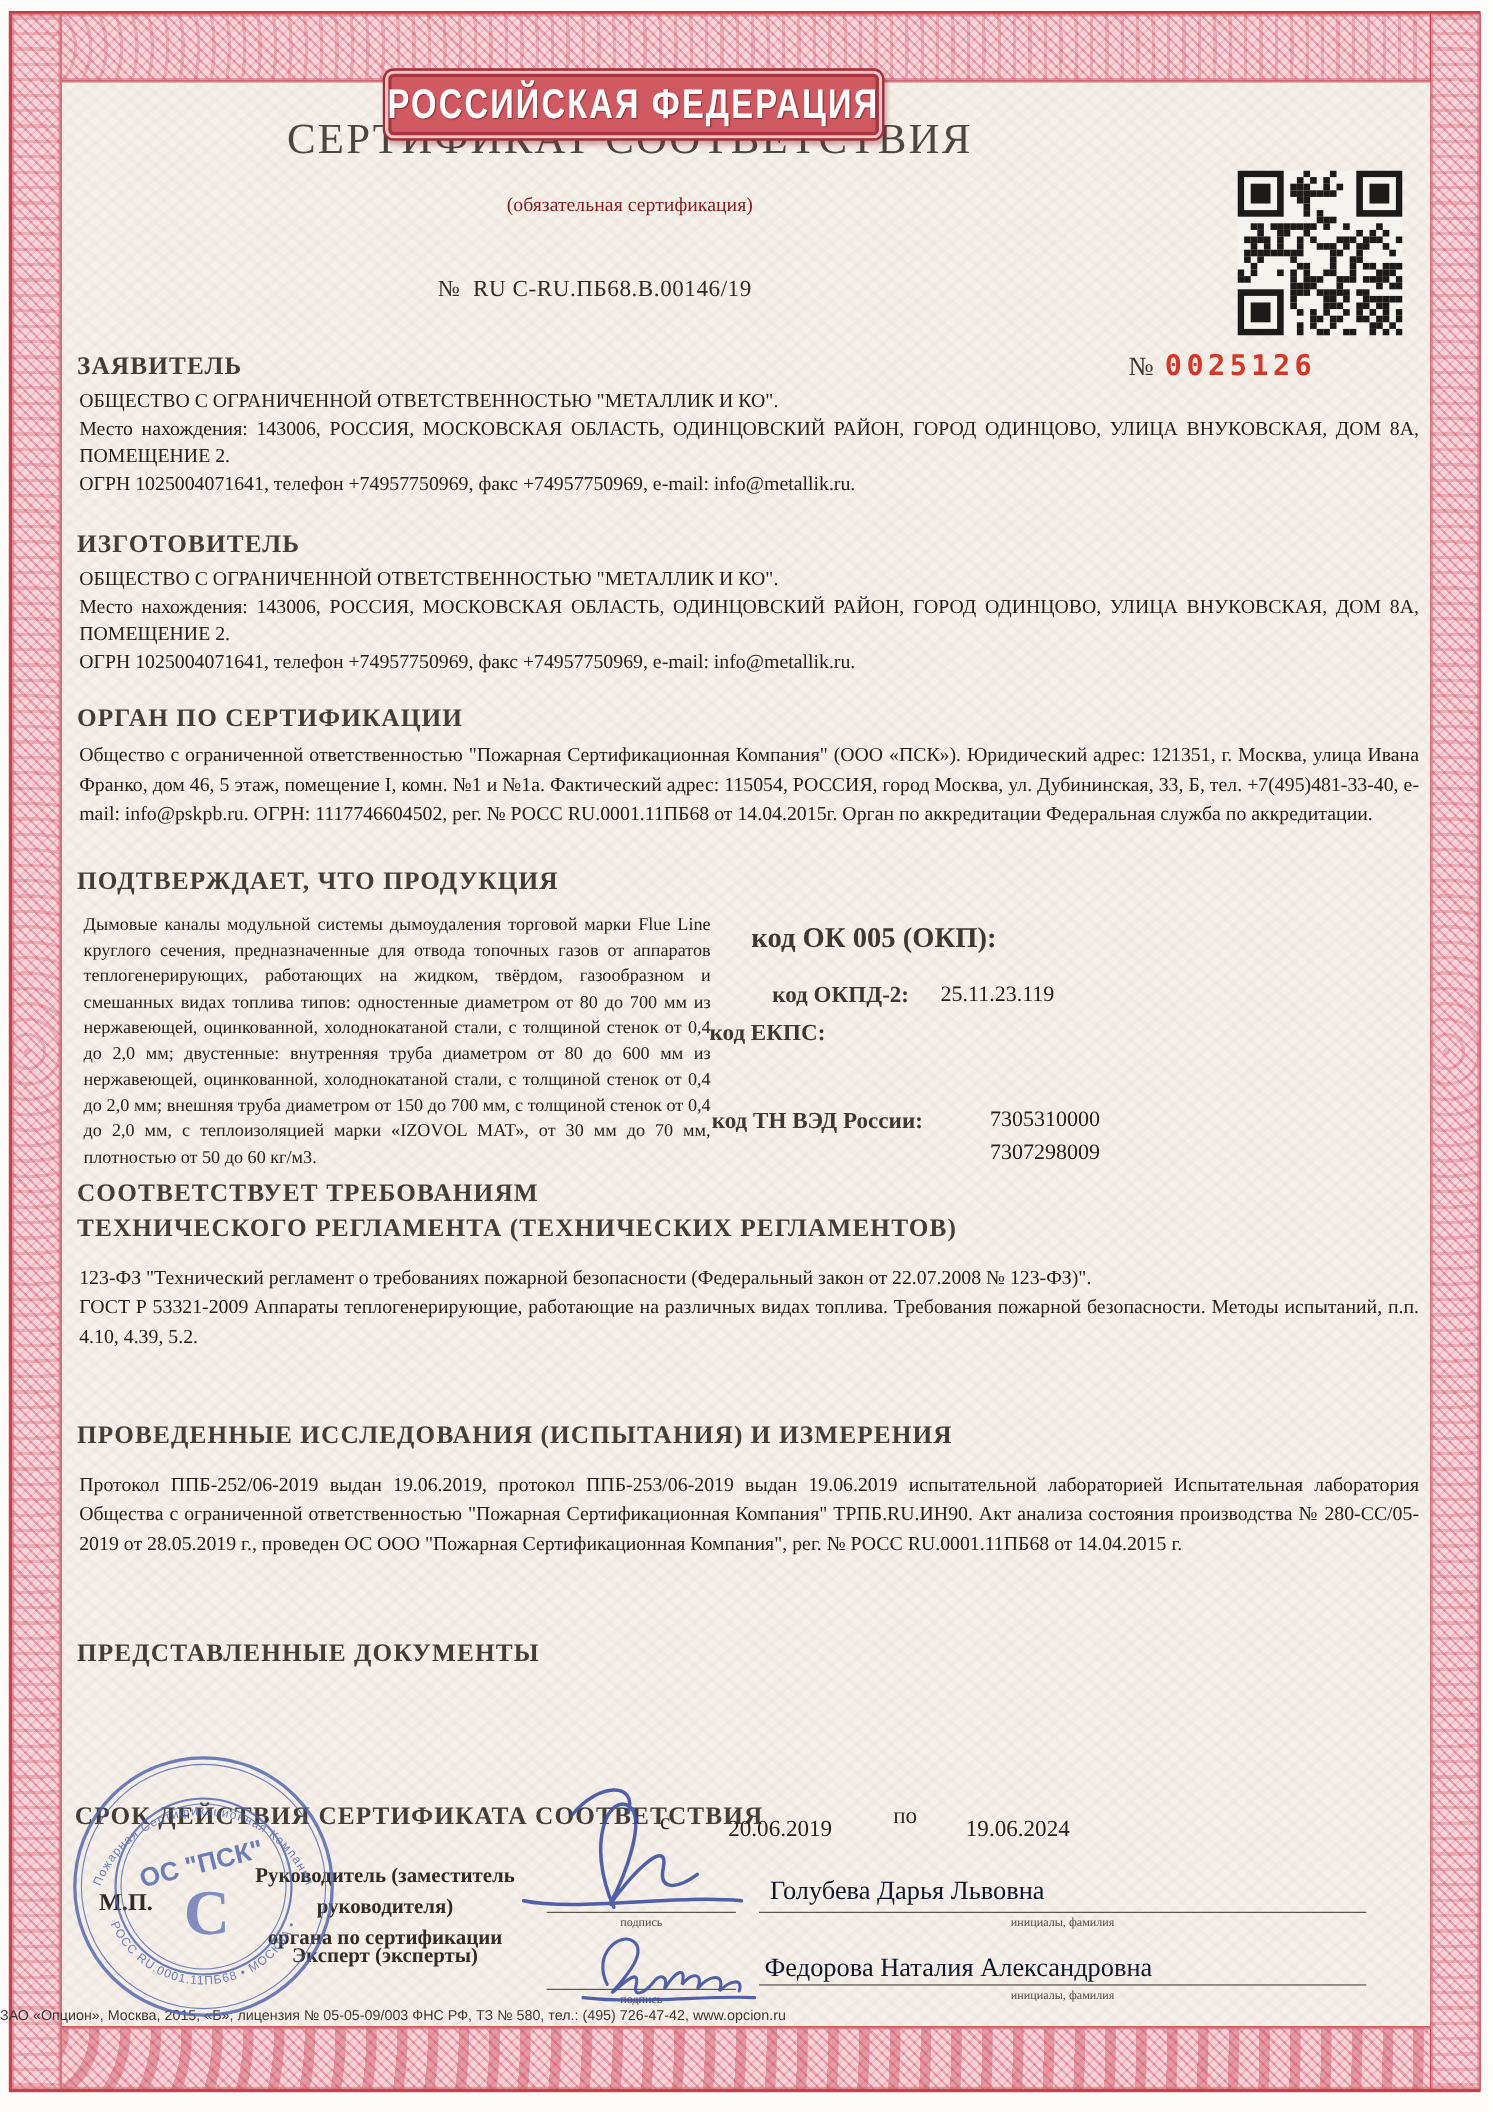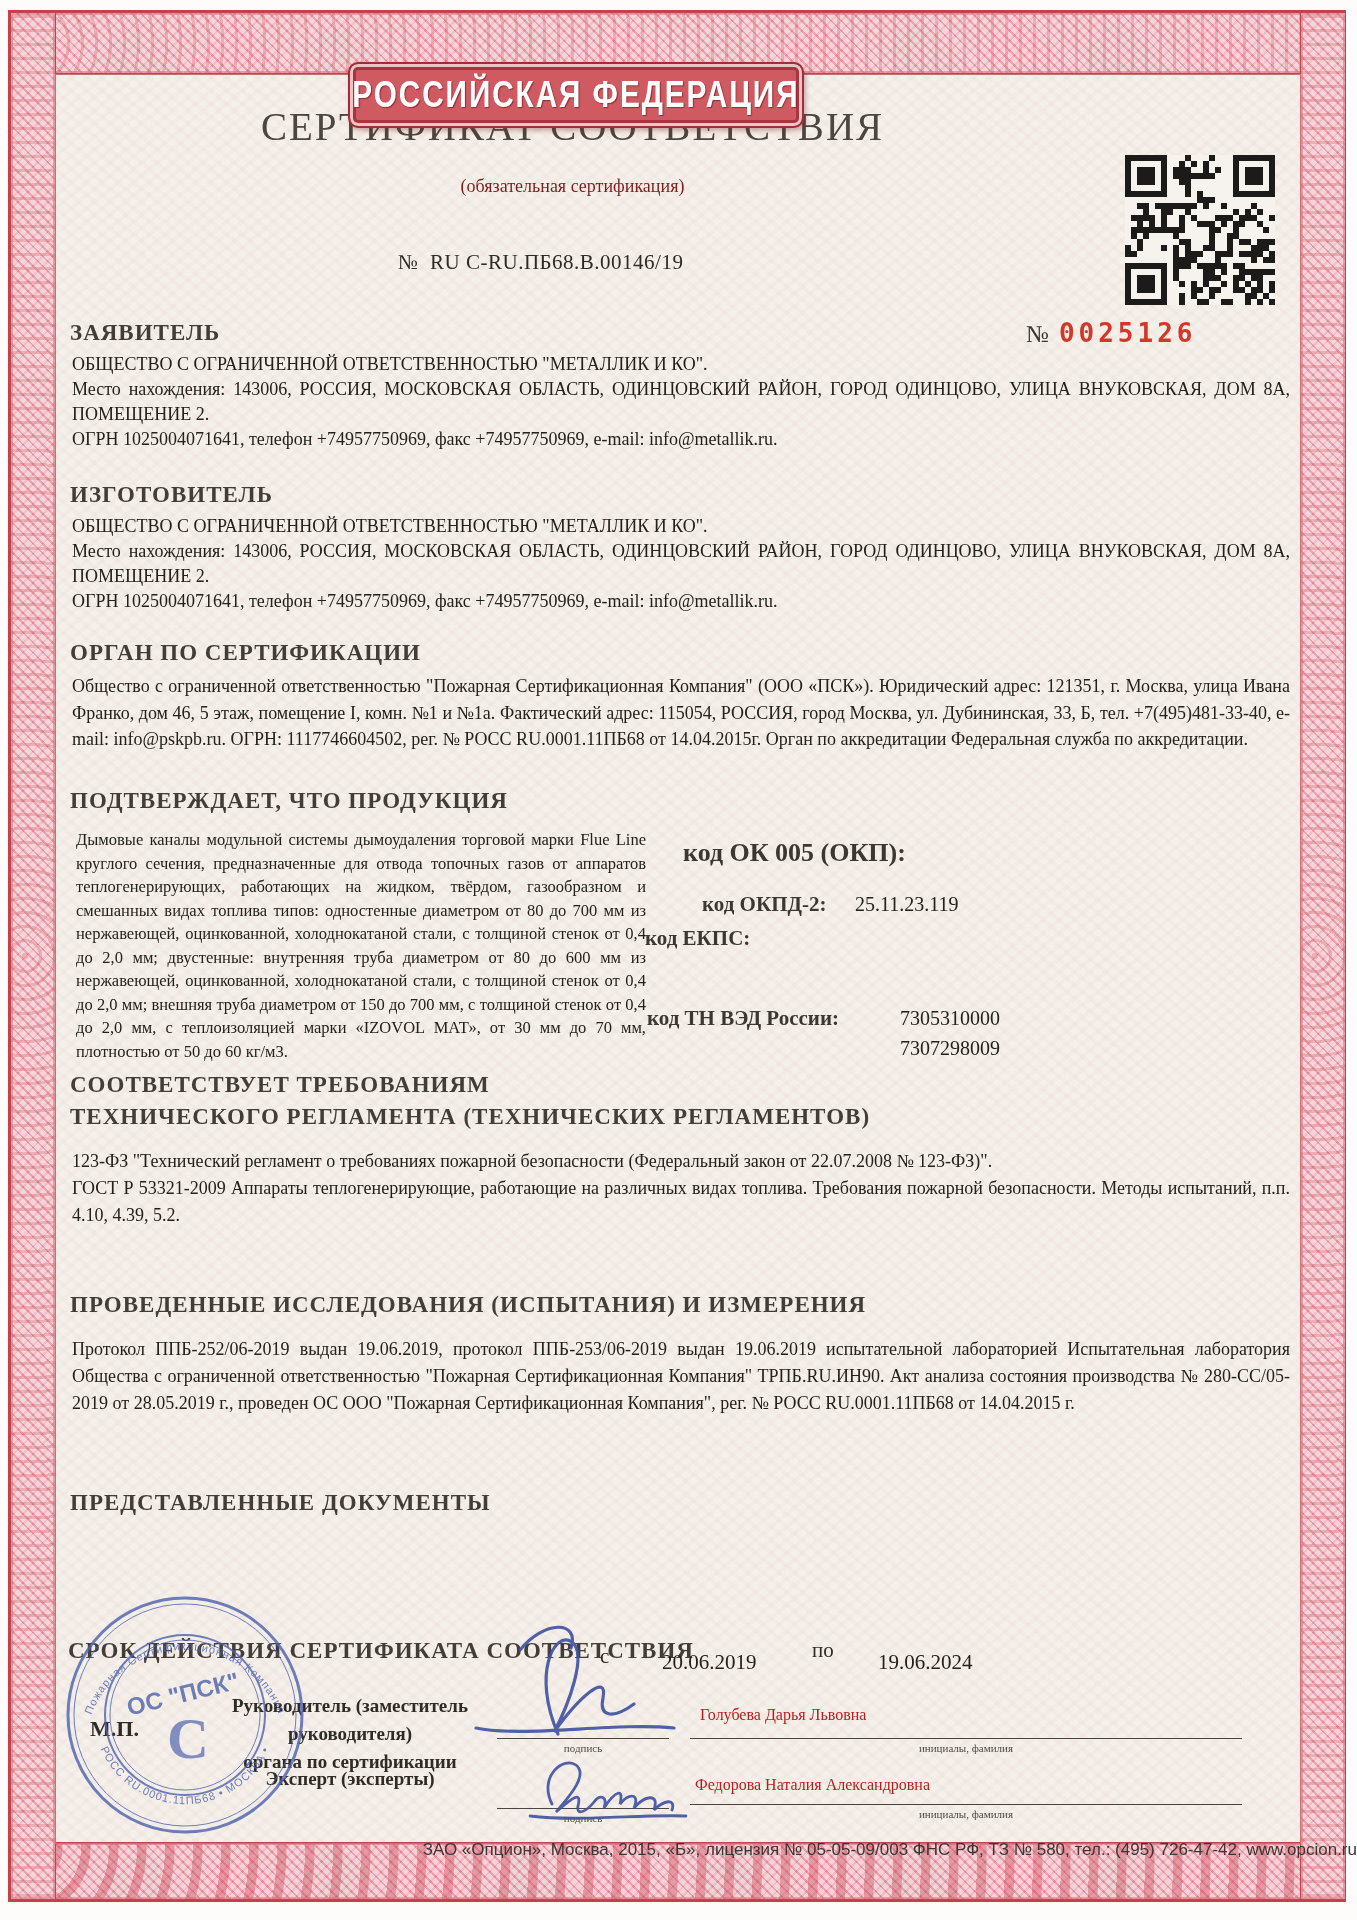--- a/index.html
+++ b/index.html
@@ -70,23 +70,23 @@
   .v-date{position:absolute;font-size:21px;color:#24211d;}
 
   
   .role-col{position:absolute;left:168px;top:1682px;width:364px;text-align:center;
         font-weight:bold;font-size:19px;line-height:28px;color:#2f2b26;margin-top:10px;}
   .role2{position:absolute;left:168px;top:1768px;width:364px;text-align:center;
         font-weight:bold;font-size:19px;color:#2f2b26;}
   .mp{position:absolute;left:90px;top:1716px;font-weight:bold;font-size:22px;color:#2f2b26;}
   .sig-line{position:absolute;border-top:1.5px solid #4a4540;}
   .line-caption{position:absolute;font-size:11px;color:#4e4a44;text-align:center;}
-  .person-name{position:absolute;font-size:16px;color:#b91c1c;}
-  .footer-line{position:absolute;left:0;width:1357px;top:1824px;text-align:right;
-        font-family:"Liberation Sans", sans-serif;font-size:17px;color:#3b3733;margin-top:16px;}
+  .person-name{position:absolute;font-size:24px;color:#0f172a;}
+  .footer-line{position:absolute;left:0;width:1357px;top:1824px;text-align:left;
+        font-family:"Liberation Sans", sans-serif;font-size:13px;color:#3b3733;}
 
   .qr{position:absolute;left:1125px;top:155px;width:150px;height:150px;}
   .qr svg{width:100%;height:100%;}
 
   .stamp{position:absolute;left:60px;top:1590px;width:250px;height:250px;opacity:.82;z-index:6;
         pointer-events:none;}
   .sig-svg{position:absolute;z-index:4;pointer-events:none;}
 </style>
 </head>
 <body>

